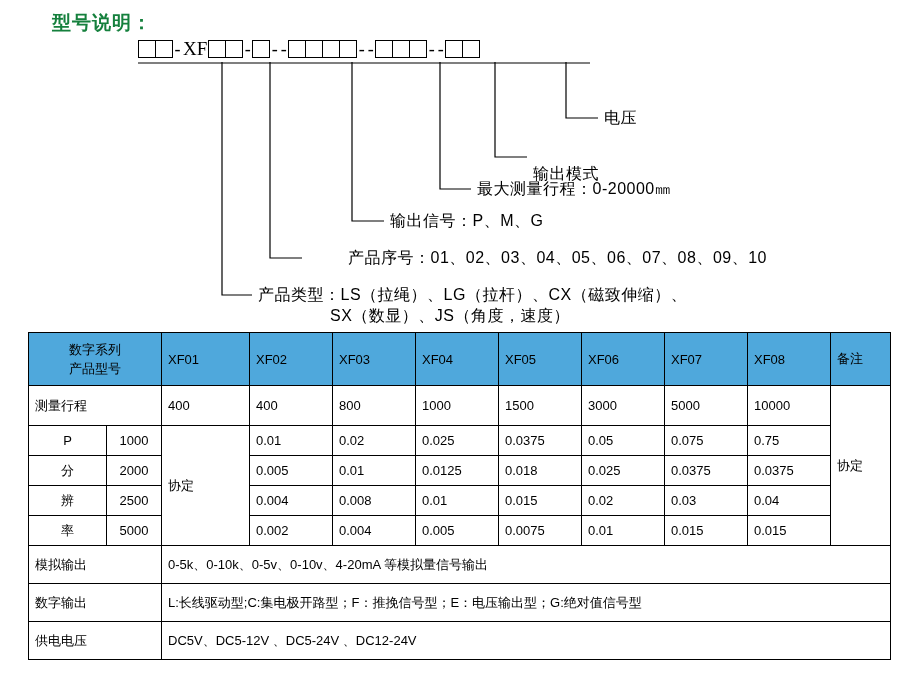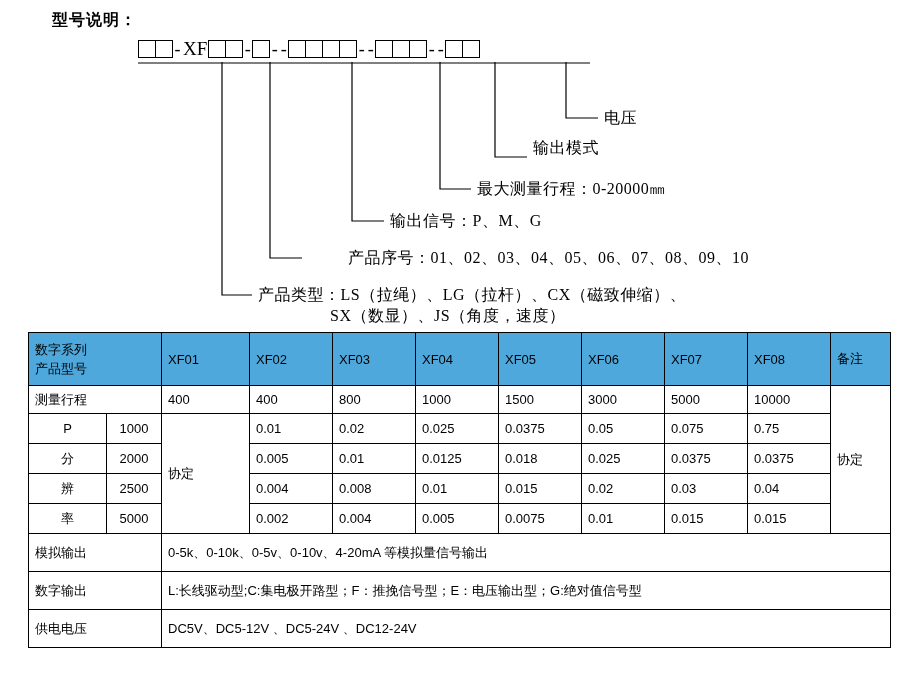--- a/index.html
+++ b/index.html
@@ -14,23 +14,23 @@
     color: #000000;
     position: relative;
     overflow: hidden;
   }
 
   
   .title {
     position: absolute;
     left: 52px;
     top: 10px;
-    font-size: 16px;
+    font-size: 19px;
     font-weight: bold;
-    color: #000000;
+    color: #15803d;
     font-family: "Liberation Sans", "DejaVu Sans", sans-serif;
     letter-spacing: 1px;
   }
 
   
   .code-row {
     position: absolute;
     left: 138px;
     top: 40px;
     display: flex;
@@ -70,26 +70,26 @@
     top: 0;
     width: 909px;
     height: 330px;
     pointer-events: none;
   }
 
   
   .lbl {
     position: absolute;
     font-size: 16px;
-    font-family: Liberation Serif, serif;
+    font-family: Liberation Sans, sans-serif;
     white-space: nowrap;
     letter-spacing: 0.5px;
   }
   .lbl.l1 { left: 604px; top: 108px; }
-  .lbl.l2 { left: 533px; top: 138px; text-align: right; }
+  .lbl.l2 { left: 533px; top: 164px; text-align: right; }
   .lbl.l3 { left: 477px; top: 179px; }
   .lbl.l4 { left: 390px; top: 211px; }
   .lbl.l5 { left: 308px; top: 248px; margin-left: 40px; }
   .lbl.l6 { left: 258px; top: 285px; }
   .lbl.l6b { left: 330px; top: 306px; }
 
   
   table.spec {
     position: absolute;
     left: 28px;
@@ -106,21 +106,21 @@
     vertical-align: middle;
     font-weight: normal;
   }
   .hdr {
     background: #4fa8dc;
     font-weight: bold;
     text-align: center;
     height: 44px;
   }
   .hdr.first {
-    text-align: left;
+    text-align: center;
     line-height: 1.5;
   }
   .ctr { text-align: center !important; }
   .vlabel {
     width: 34px;
     text-align: center !important;
     font-weight: bold;
   }
   .xieding {
     text-align: left;
@@ -222,21 +222,21 @@
       <td class="hdr">XF02</td>
       <td class="hdr">XF03</td>
       <td class="hdr">XF04</td>
       <td class="hdr">XF05</td>
       <td class="hdr">XF06</td>
       <td class="hdr">XF07</td>
       <td class="hdr">XF08</td>
       <td class="hdr">备注</td>
     </tr>
 
-    <tr style="height:28px">
+    <tr style="height:40px">
       <td colspan="2">测量行程</td>
       <td>400</td>
       <td>400</td>
       <td>800</td>
       <td>1000</td>
       <td>1500</td>
       <td>3000</td>
       <td>5000</td>
       <td>10000</td>
       <td rowspan="5" class="xieding">协定</td>

